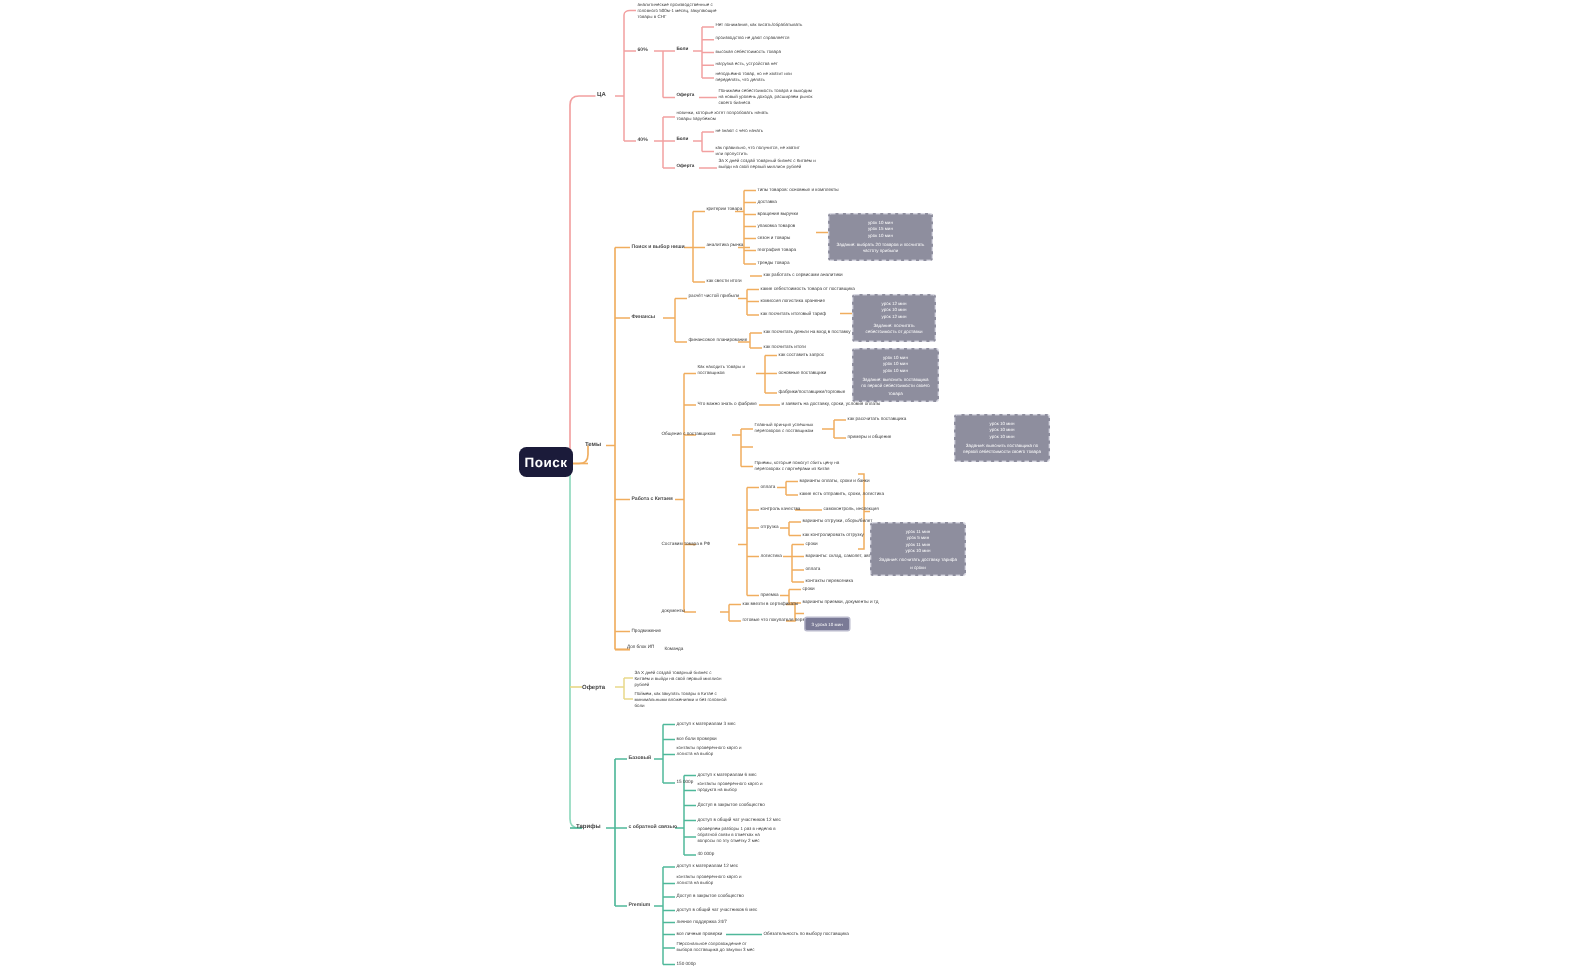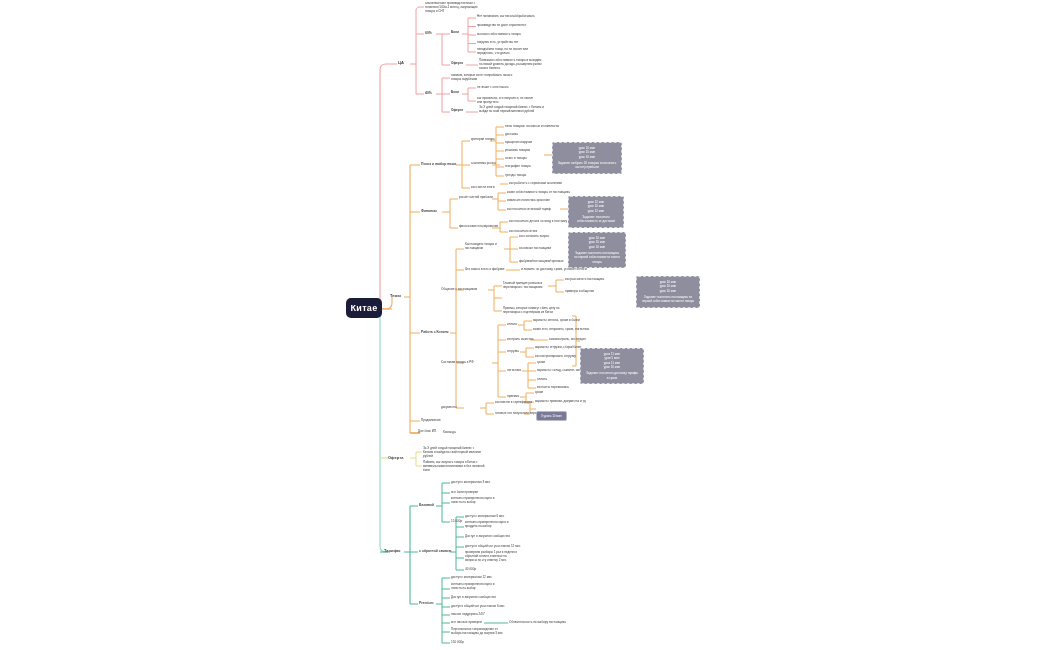--- a/index.html
+++ b/index.html
@@ -250,21 +250,21 @@
       <path d="M442 598 L450 598" stroke="#4fb89a"></path>
       <path d="M442 607 L450 607" stroke="#4fb89a"></path>
       <path d="M442 615 L450 615" stroke="#4fb89a"></path>
       <path d="M442 623 L450 623" stroke="#4fb89a"></path>
       <path d="M442 632 L450 632" stroke="#4fb89a"></path>
       <path d="M442 643 L450 643" stroke="#4fb89a"></path>
       <path d="M484 623 L508 623" stroke="#4fb89a"></path>
     </g>
   </svg>
 
-  <div class="node root" style="left:346px;top:298px;">Китае</div>
+  <div class="node root" style="left:346px;top:298px;">Поиск</div>
 
   <div class="node t1" style="left:398px;top:60px;">ЦА</div>
 
   <div class="node wrap" style="left:425px;top:2px;width:60px;">аналитические производственные с головного 500м-1 месяц, закупающие товары в СНГ</div>
 
   <div class="node t2" style="left:425px;top:31px;">60%</div>
   <div class="node lbl b" style="left:451px;top:31px;">Боли</div>
   <div class="node wrap" style="left:477px;top:15px;width:62px;">Нет понимания, как писать/обрабатывать</div>
   <div class="node wrap" style="left:477px;top:24px;width:62px;">производство не дают справляется</div>
   <div class="node wrap" style="left:477px;top:32.5px;width:62px;">высокая себестоимость товара</div>

